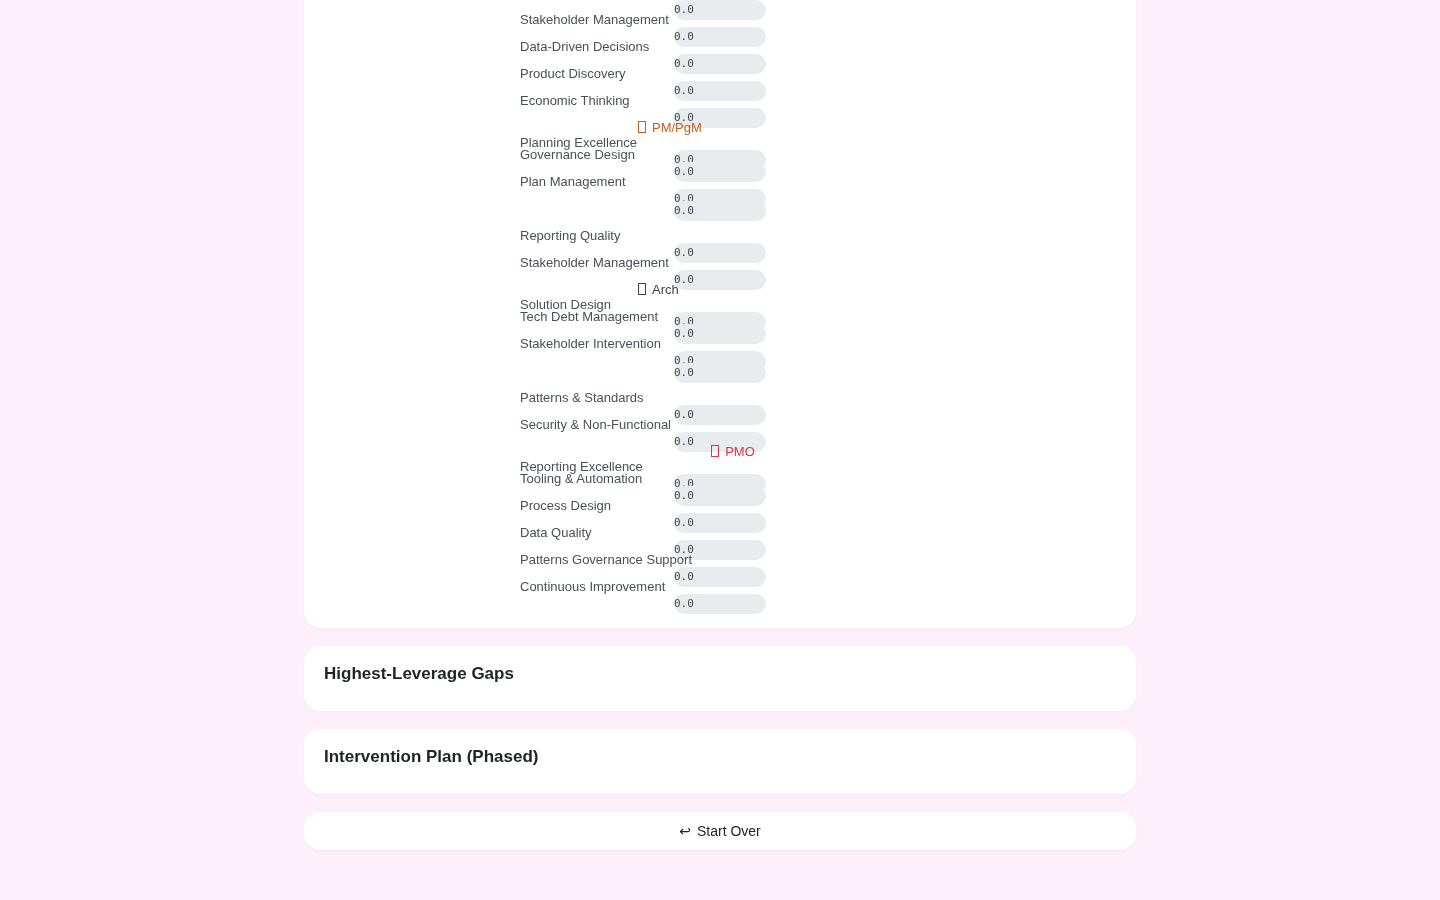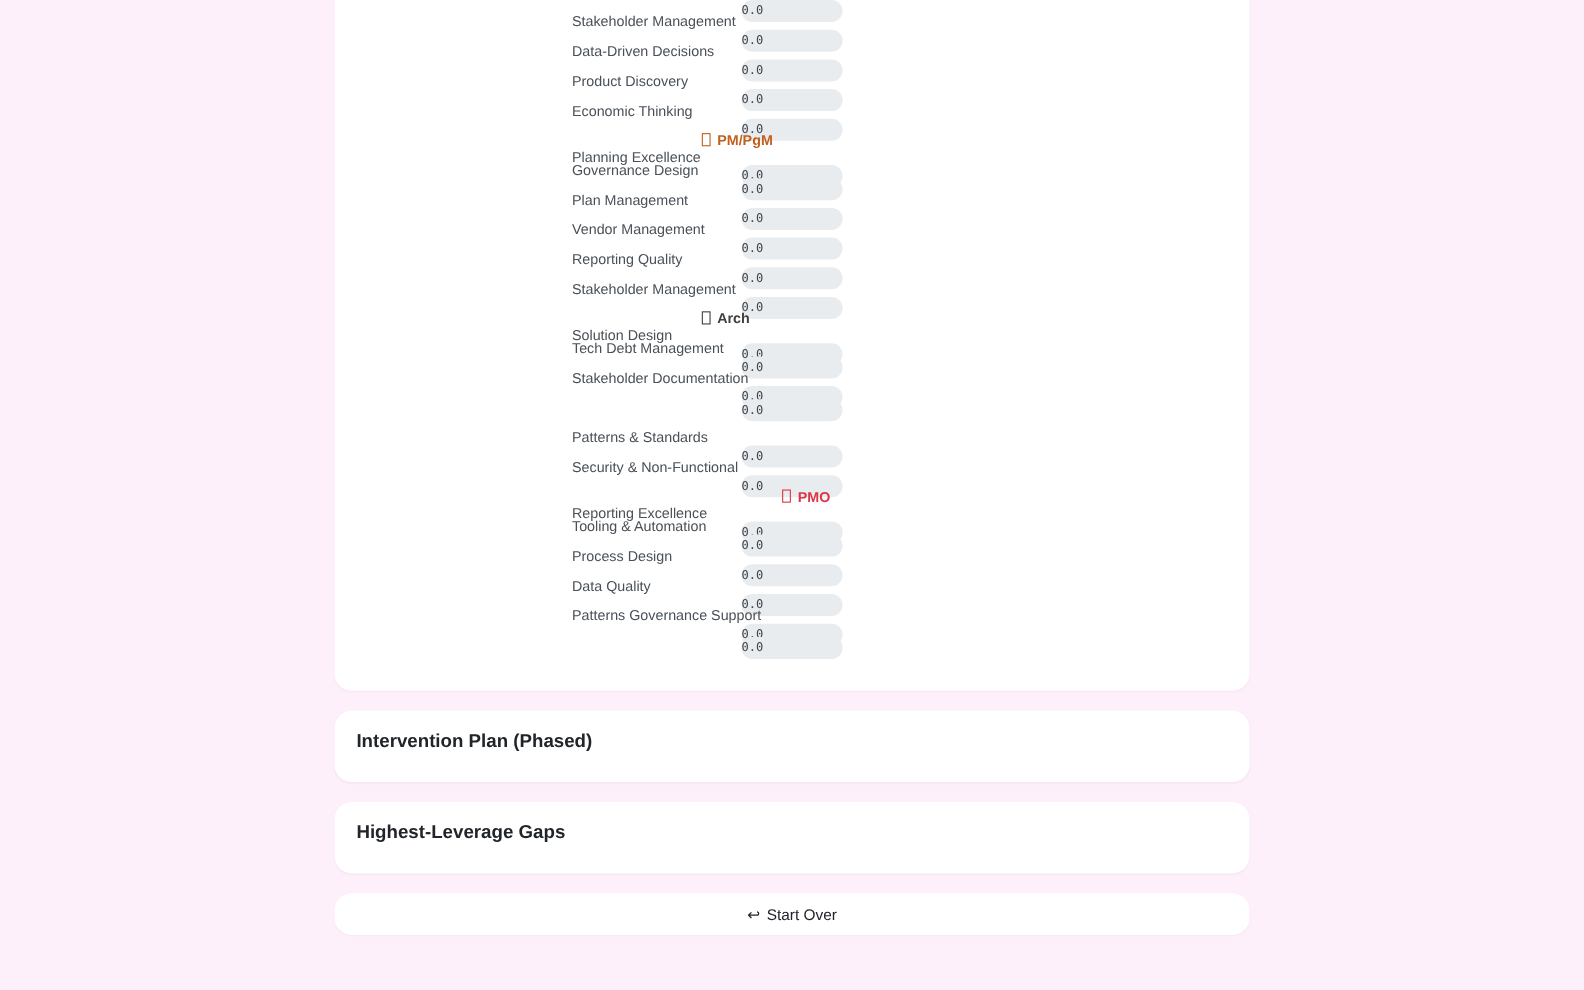--- a/index.html
+++ b/index.html
@@ -31,21 +31,21 @@
   .row {
     display: flex;
     align-items: center;
     height: 27px;
     flex-direction: column;
   }
   .cat {
     width: 216px;
     padding-left: 26px;
     font-size: 13px;
-    font-weight: 700;
+    font-weight: 400;
     white-space: nowrap;
   }
   .tofu {
     display: inline-block;
     width: 8px; height: 12px;
     border: 1px solid currentColor;
     margin-right: 6px;
     vertical-align: -1px;
   }
   .skill {
@@ -134,21 +134,20 @@
           <div class="skill">Governance Design</div>
           <div class="badge">0.0</div>
         </div>
         <div class="row">
           <div class="cat"></div>
           <div class="skill">Plan Management</div>
           <div class="badge">0.0</div>
         </div>
         <div class="row">
           <div class="cat"></div>
-          <div class="skill">Vendor Management</div>
           <div class="badge">0.0</div>
         </div>
         <div class="row">
           <div class="cat"></div>
           <div class="skill">Reporting Quality</div>
           <div class="badge">0.0</div>
         </div>
         <div class="row">
           <div class="cat"></div>
           <div class="skill">Stakeholder Management</div>
@@ -159,21 +158,21 @@
           <div class="skill">Solution Design</div>
           <div class="badge">0.0</div>
         </div>
         <div class="row">
           <div class="cat"></div>
           <div class="skill">Tech Debt Management</div>
           <div class="badge">0.0</div>
         </div>
         <div class="row">
           <div class="cat"></div>
-          <div class="skill">Stakeholder Documentation</div>
+          <div class="skill">Stakeholder Intervention</div>
           <div class="badge">0.0</div>
         </div>
         <div class="row">
           <div class="cat"></div>
           <div class="badge">0.0</div>
         </div>
         <div class="row">
           <div class="cat"></div>
           <div class="skill">Patterns &amp; Standards</div>
           <div class="badge">0.0</div>
@@ -203,31 +202,32 @@
           <div class="skill">Data Quality</div>
           <div class="badge">0.0</div>
         </div>
         <div class="row">
           <div class="cat"></div>
           <div class="skill">Patterns Governance Support</div>
           <div class="badge">0.0</div>
         </div>
         <div class="row">
           <div class="cat"></div>
+          <div class="skill">Continuous Improvement</div>
           <div class="badge">0.0</div>
         </div>
       </div>
+  </div>
+
+  <div class="card card-section">
+    <h2>Highest-Leverage Gaps</h2>
   </div>
 
   <div class="card card-section">
     <h2>Intervention Plan (Phased)</h2>
-  </div>
-
-  <div class="card card-section">
-    <h2>Highest-Leverage Gaps</h2>
   </div>
 
   <div class="card card-startover">
     <span class="undo">↩</span>
     <span>Start Over</span>
   </div>
 
 </div>
 
 </body></html>

